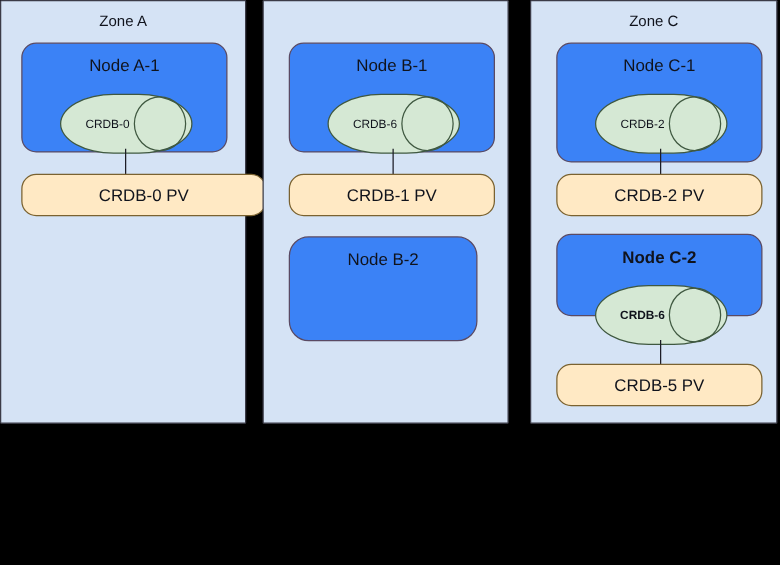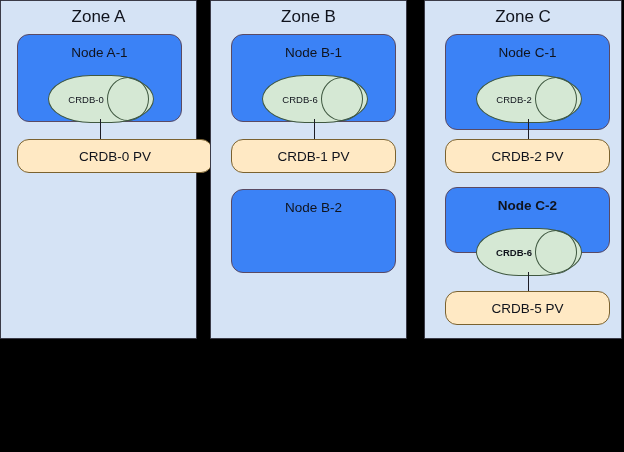--- a/index.html
+++ b/index.html
@@ -32,21 +32,21 @@
     border: 1px solid #3b3b47;
     box-sizing: border-box;
     border-radius: 1px;
   }
   .zone-label {
     position: absolute;
     left: 0;
     right: 0;
     top: 8px;
     text-align: center;
-    font-size: 17px;
+    font-size: 12px;
     color: #10131c;
     line-height: 16px;
     white-space: nowrap;
   }
 
   
   .node {
     position: absolute;
     background: #3b82f6;
     border: 1px solid #5a4a63;
@@ -136,38 +136,37 @@
     </div>
 
     <div class="connector" style="left:99px; top:118px; height:22px;"></div>
 
     <div class="pv" style="left:16px; top:138px; width:196px; height:34px;">
       <span class="pv-label">CRDB-0 PV</span>
     </div>
   </div>
 
   <div class="zone" style="left:210px; top:0px; width:197px; height:339px;">
-    <div class="zone-label">Zone B</div>
 
     <div class="node" style="left:20px; top:33px; width:165px; height:88px;">
       <div class="node-label">Node B-1</div>
 
       <div class="cyl" style="left:30px; top:40px; width:106px; height:48px;">
         <div class="cyl-cap" style="right:4px; top:1px; width:42px; height:44px;"></div>
         <div class="cyl-label" style="width:62px;">CRDB-6</div>
       </div>
     </div>
 
     <div class="connector" style="left:103px; top:118px; height:22px;"></div>
 
     <div class="pv" style="left:20px; top:138px; width:165px; height:34px;">
       <span class="pv-label">CRDB-1 PV</span>
     </div>
 
-    <div class="node" style="left:20px; top:188px; width:165px; height:84px;">
+    <div class="node" style="left:20px; top:188px; width:151px; height:84px;border-radius:16px;">
       <div class="node-label">Node B-2</div>
     </div>
   </div>
 
   <div class="zone" style="left:424px; top:0px; width:198px; height:339px;">
     <div class="zone-label">Zone C</div>
 
     <div class="node" style="left:20px; top:33px; width:165px; height:96px;">
       <div class="node-label">Node C-1</div>
 

